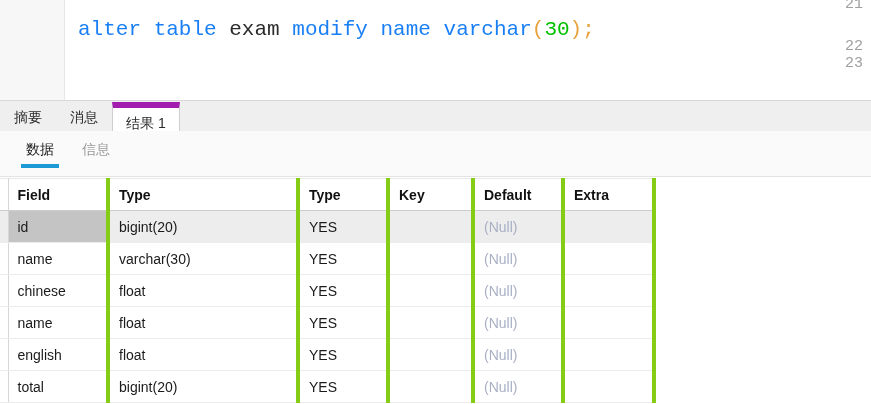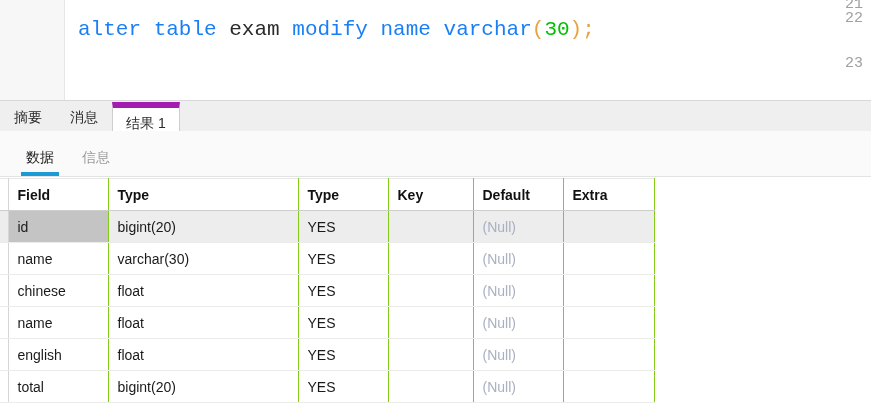--- a/index.html
+++ b/index.html
@@ -12,21 +12,21 @@
 
   
   .editor{position:absolute;left:0;top:0;width:871px;height:100px;background:#ffffff;overflow:hidden;}
   .gutter{position:absolute;left:0;top:0;width:64px;height:100px;background:#f7f7f7;border-right:1px solid #e6e6e6;}
   .ln{
     position:absolute;right:8px;width:48px;text-align:right;
     font-family:"Liberation Mono","DejaVu Sans Mono",monospace;
     font-size:15px;color:#a0a0a0;line-height:17px;
   }
   .ln21{top:-4px;}
-  .ln22{top:10px;}
+  .ln22{top:38px;}
   .ln23{top:55px;}
   .code-line{
     position:absolute;left:78px;top:16px;
     font-family:Liberation Mono, monospace;
     font-size:21px;line-height:28px;white-space:pre;letter-spacing:0px;
   }
   .kw{color:#1a7ff5;}
   .idn{color:#2b2b2b;}
   .num{color:#00c000;}
   .pun{color:#e8a33d;}
@@ -44,36 +44,36 @@
   }
   .tab.active{
     background:#ffffff;border-left:1px solid #cfcfcf;border-right:1px solid #cfcfcf;
     border-top:6px solid #a21caf;margin-bottom:-1px;height:31px;line-height:30px;
   }
 
   
   .subbar{
     position:absolute;left:0;top:131px;width:871px;height:46px;
     background:#fafafa;border-bottom:1px solid #e3e3e3;
-    display:flex;align-items:flex-end;padding-left:12px;box-sizing:border-box;
+    display:flex;align-items:flex-start;padding-left:12px;box-sizing:border-box;
   }
   .subtab{
     position:relative;font-size:14px;color:#9b9b9b;padding:10px 14px 9px 14px;
     cursor:default;white-space:nowrap;
   }
   .subtab.active{color:#1c1c1c;}
   .subtab.active::after{
     content:"";position:absolute;left:9px;right:9px;bottom:0;height:4px;background:#1c9ad6;
   }
 
   
   .grid{position:absolute;left:0;top:178px;width:871px;height:226px;background:#ffffff;overflow:hidden;}
   table.rs{border-collapse:collapse;table-layout:fixed;font-size:14px;}
   table.rs th,table.rs td{
-    border-right:1px solid #84cc16;border-bottom:1px solid #ececec;
+    border-right:4px solid #84cc16;border-bottom:1px solid #ececec;
     padding:0 0 0 9px;height:32px;box-sizing:border-box;text-align:left;
     overflow:hidden;white-space:nowrap;
   }
   table.rs thead th{
     background:#ffffff;font-weight:bold;color:#111111;
     border-bottom:1px solid #cdcdcd;border-top:1px solid #e8e8e8;
   }
   table.rs th.rowhdr,table.rs td.rowhdr{
     width:8px;min-width:8px;padding:0;background:#ffffff;border-right:1px solid #d6d6d6;
   }

